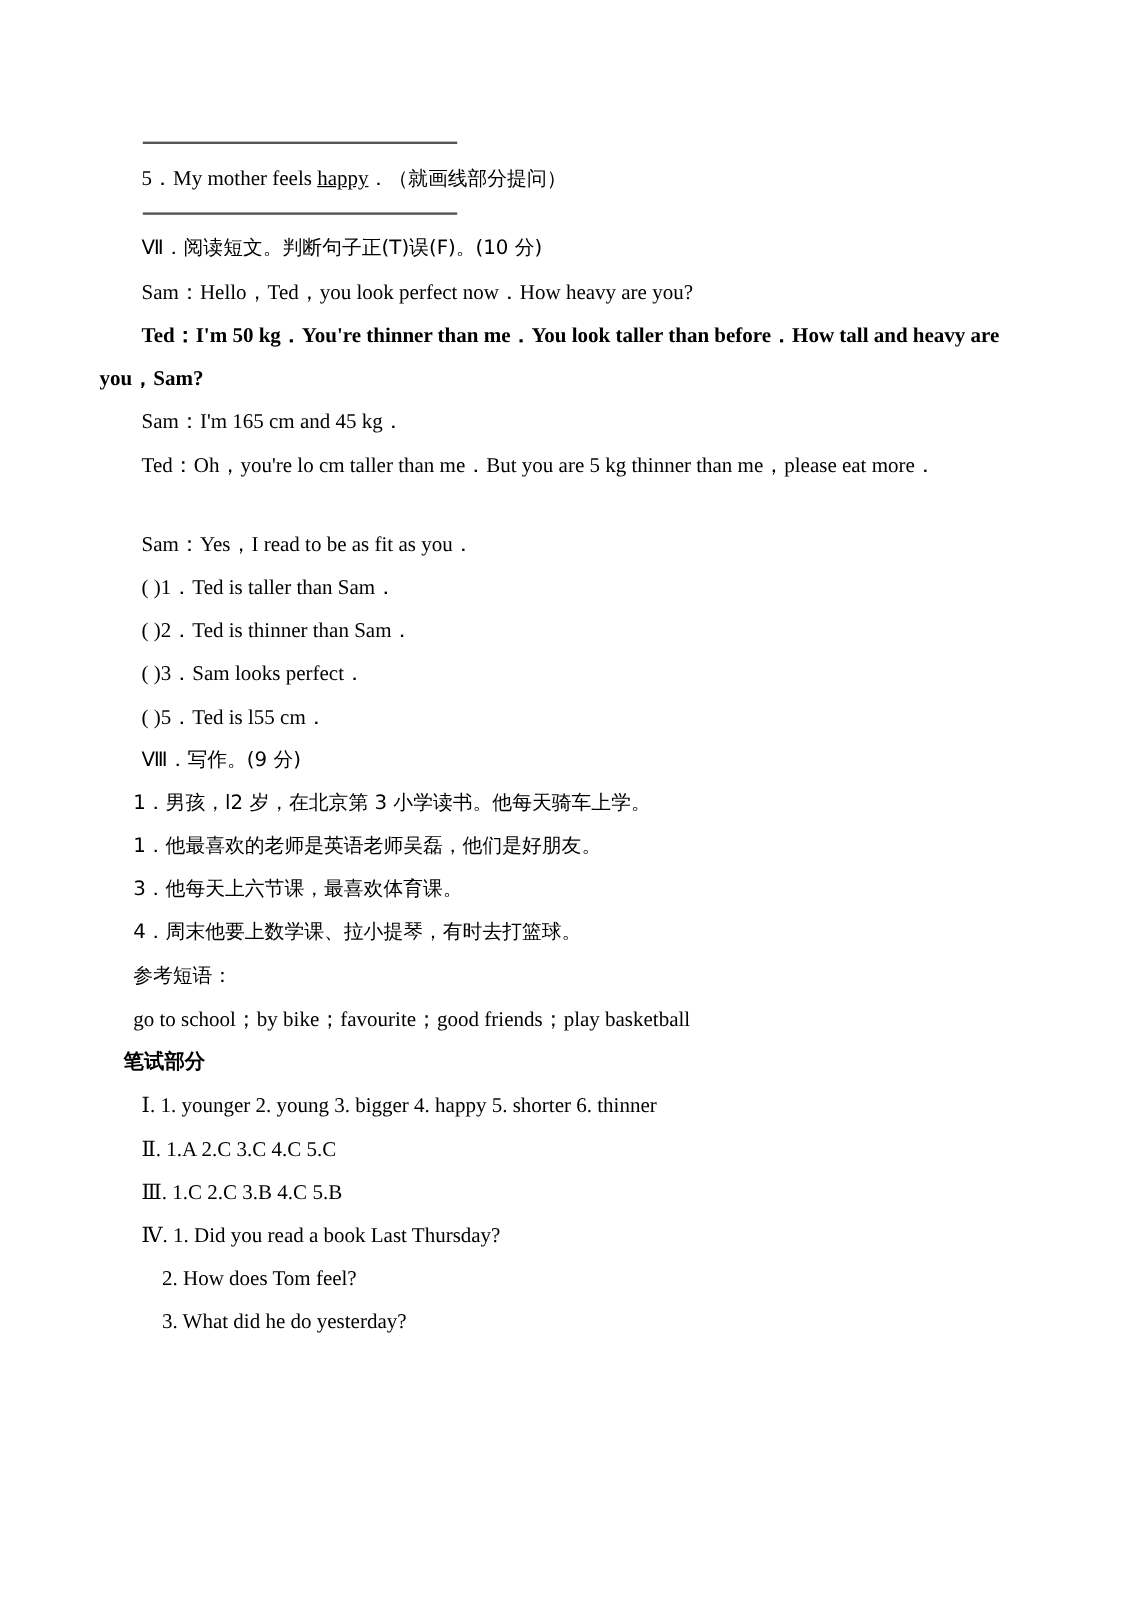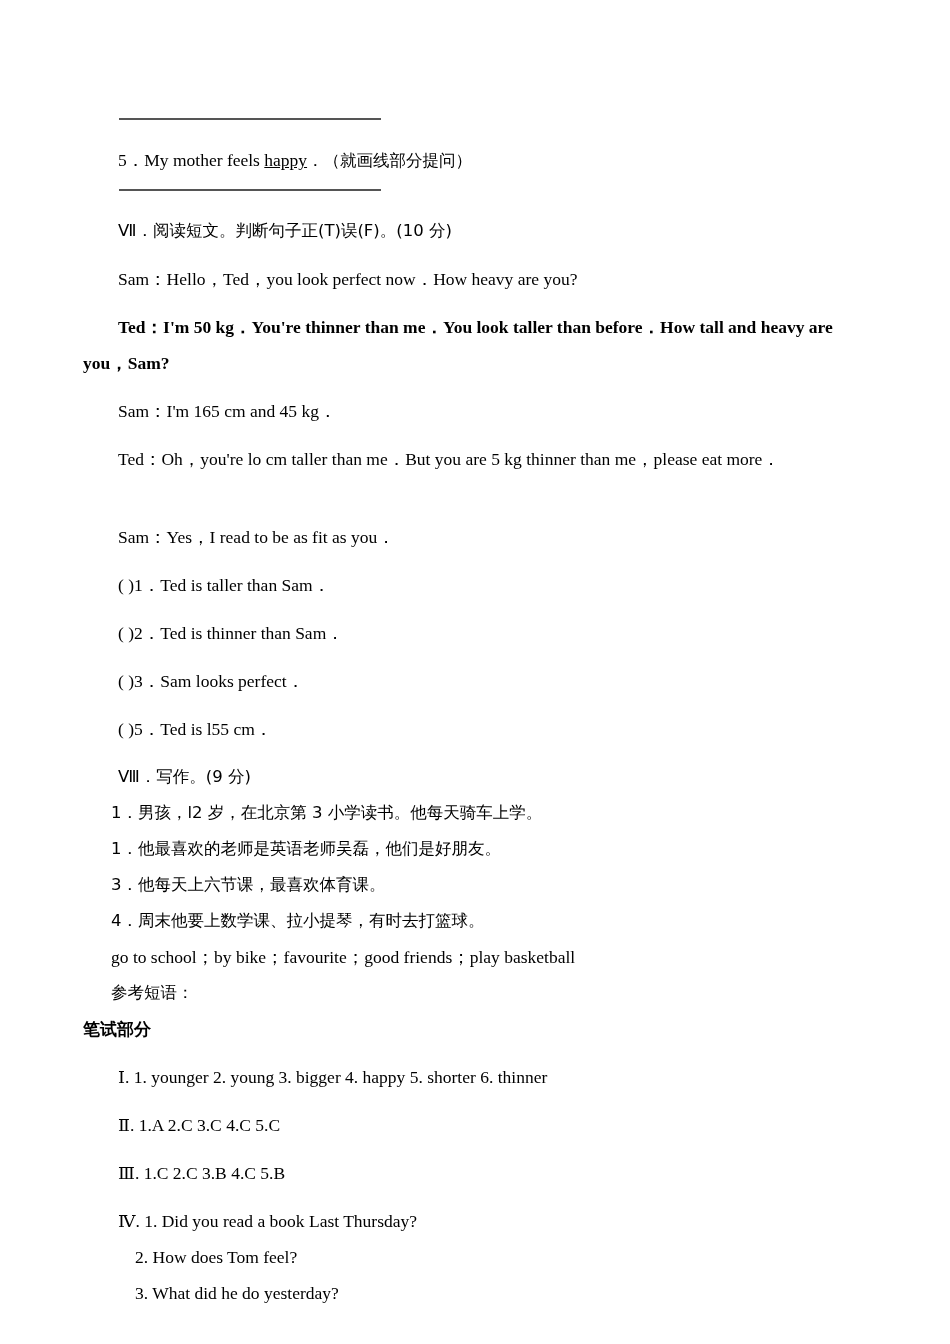--- a/index.html
+++ b/index.html
@@ -39,30 +39,30 @@
     margin-left: 36px;
   }
 
   .line {
     font-size: 17.5px;
     line-height: 36px;
     white-space: nowrap;
   }
   .indent {
     padding-left: 35px;
-    margin-top: 12px;
   }
   .indent-sm {
     padding-left: 28px;
   }
   .indent-lg {
     padding-left: 52px;
   }
   .noindent {
     padding-left: 0;
+    margin-left: 20px;
   }
   .cn {
     font-family: "DejaVu Sans", "Liberation Sans", sans-serif;
     font-size: 16.5px;
   }
   .mix-cn {
     font-family: "DejaVu Sans", "Liberation Sans", sans-serif;
     font-size: 16.5px;
   }
   .mix-cn .en {
@@ -128,22 +128,22 @@
     <div class="line indent rom">( )2．Ted is thinner than Sam．</div>
     <div class="line indent rom">( )3．Sam looks perfect．</div>
     <div class="line indent rom">( )5．Ted is l55 cm．</div>
 
     <div class="line indent mix-cn">Ⅷ．写作。(9 分)</div>
     <div class="line indent-sm cn">1．男孩，l2 岁，在北京第 3 小学读书。他每天骑车上学。</div>
     <div class="line indent-sm cn">1．他最喜欢的老师是英语老师吴磊，他们是好朋友。</div>
     <div class="line indent-sm cn">3．他每天上六节课，最喜欢体育课。</div>
     <div class="line indent-sm cn">4．周末他要上数学课、拉小提琴，有时去打篮球。</div>
 
+    <div class="line indent-sm cn">参考短语：</div>
     <div class="line indent-sm rom">go to school；by bike；favourite；good friends；play basketball</div>
-    <div class="line indent-sm cn">参考短语：</div>
 
     <div class="sec-heading-bold noindent">笔试部分</div>
 
     <div class="line indent rom">Ⅰ. 1. younger  2. young  3. bigger  4. happy  5. shorter  6. thinner</div>
     <div class="line indent rom">Ⅱ. 1.A  2.C  3.C  4.C  5.C</div>
     <div class="line indent rom">Ⅲ. 1.C  2.C  3.B   4.C  5.B</div>
     <div class="line indent rom">Ⅳ. 1. Did you read a book Last Thursday?</div>
     <div class="line indent-lg rom">2. How does Tom feel?</div>
     <div class="line indent-lg rom">3. What did he do yesterday?</div>
 

